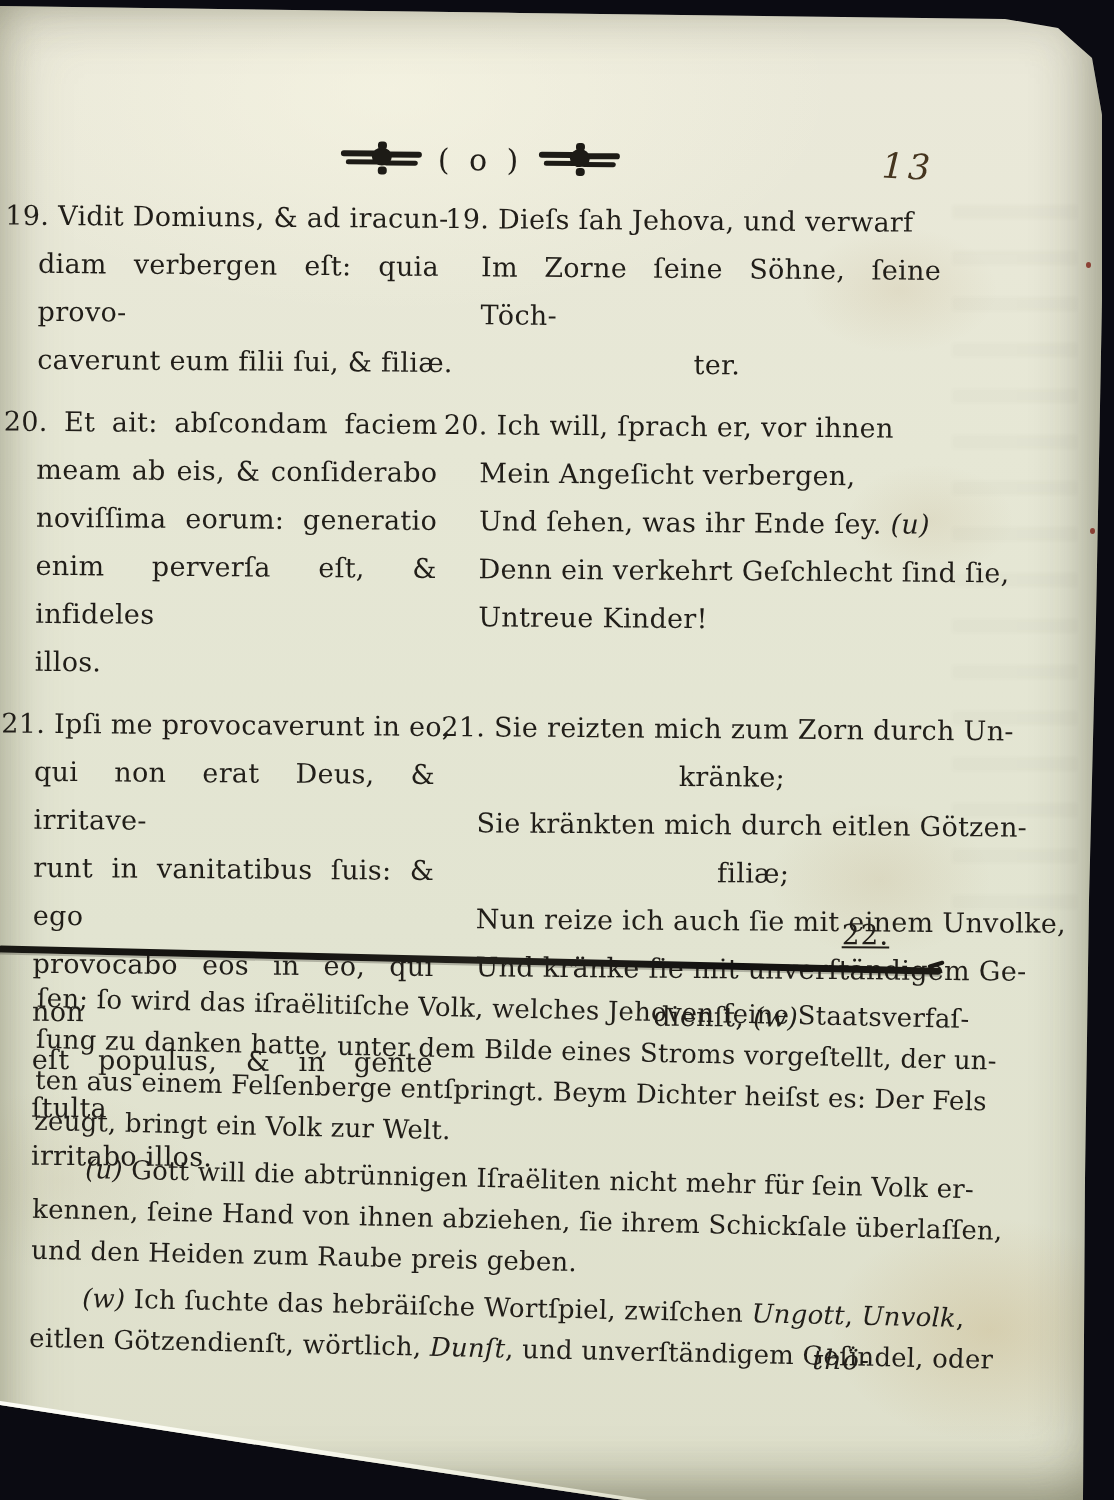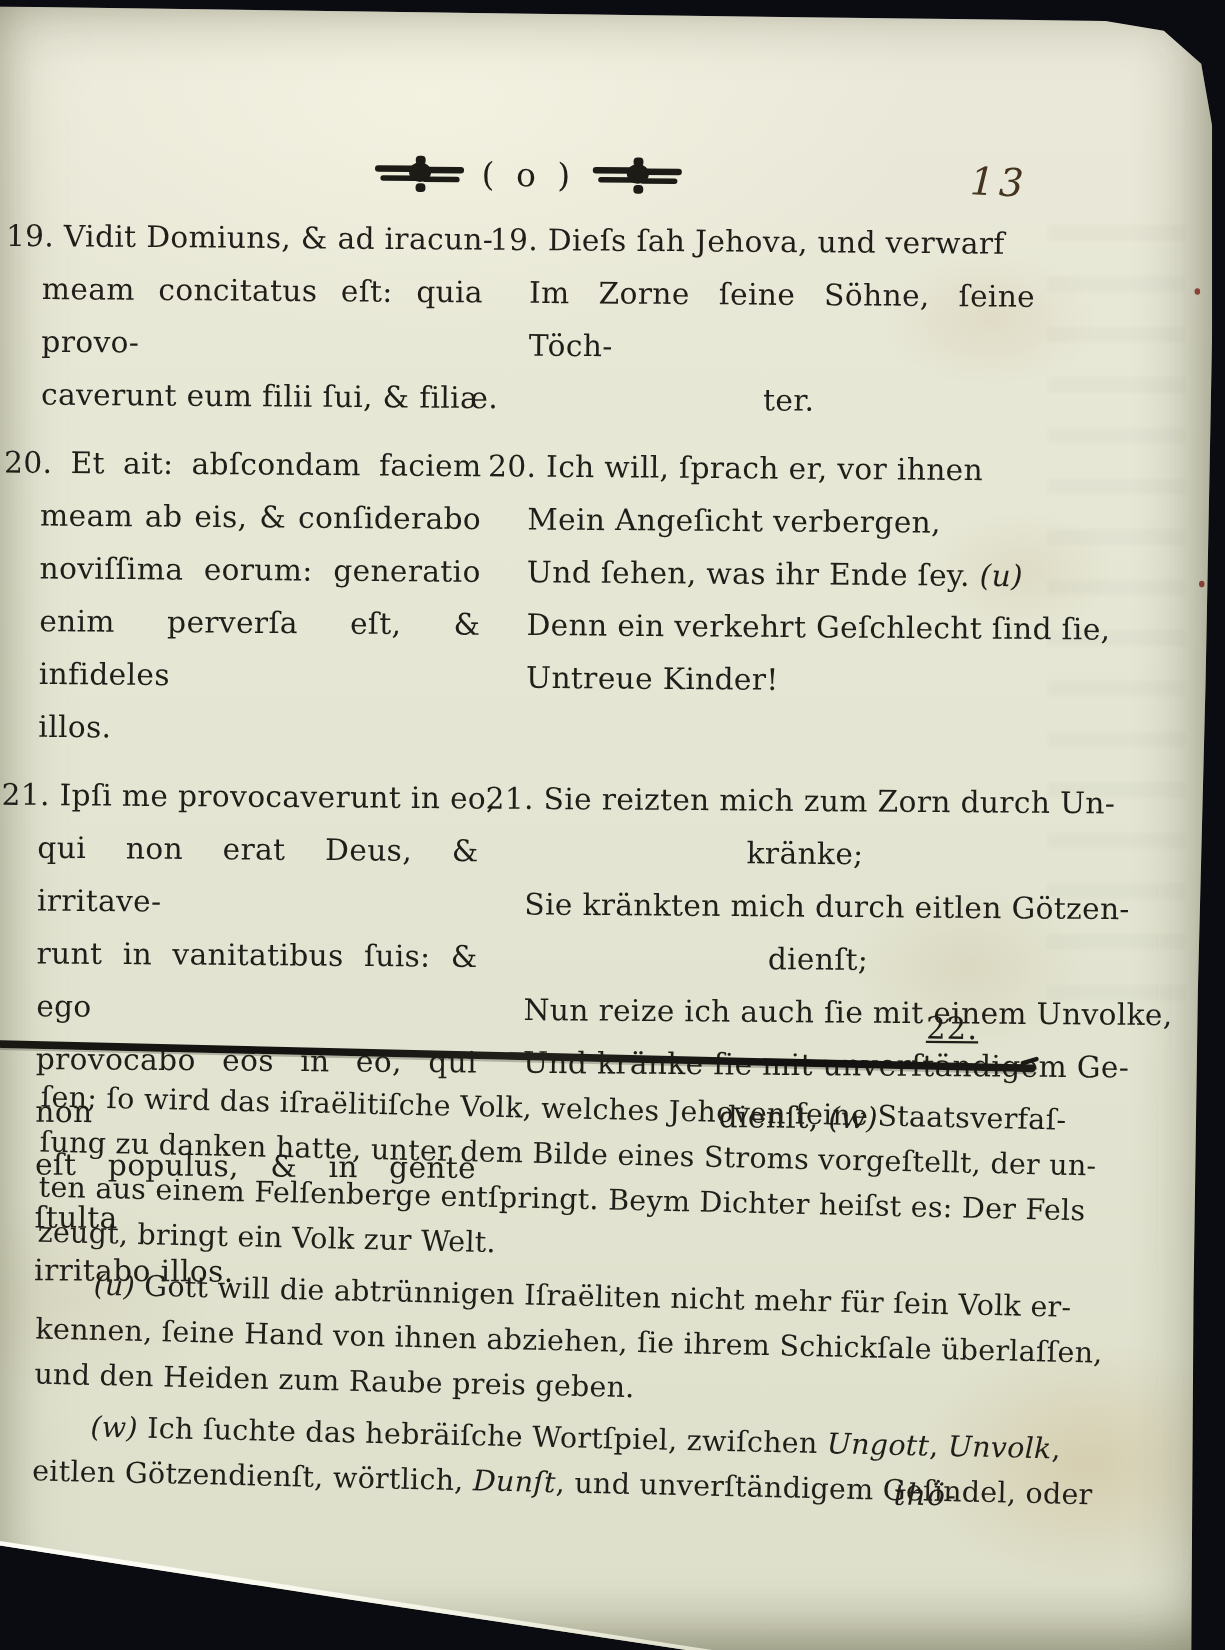--- a/index.html
+++ b/index.html
@@ -125,21 +125,21 @@
           </g>
         </svg>
       </span>
     </div>
 
     <div class="page-number">13</div>
 
     <div class="verses">
         <div class="verse-group col-latin" style="grid-area: 1 / 1;">
           <div class="line"><span>19. Vidit Domiuns, &amp; ad iracun-</span></div>
-          <div class="line ind just"><span>meam concitatus eſt: quia provo-</span></div>
+          <div class="line ind just"><span>diam verbergen eſt: quia provo-</span></div>
           <div class="line ind"><span>caverunt eum filii ſui, &amp; filiæ.</span></div>
         </div>
         <div class="verse-group col-german" style="grid-area: 1 / 2;">
           <div class="line"><span>19. Dieſs ſah Jehova, und verwarf</span></div>
           <div class="line ind just"><span>Im Zorne ſeine Söhne, ſeine Töch-</span></div>
           <div class="line rt" style="padding-right: 200px;"><span>ter.</span></div>
         </div>
         <div class="verse-group col-latin" style="grid-area: 2 / 1;">
           <div class="line just"><span>20. Et ait: abſcondam faciem</span></div>
           <div class="line ind just"><span>meam ab eis, &amp; conſiderabo</span></div>
@@ -159,21 +159,21 @@
           <div class="line ind just"><span>qui non erat Deus, &amp; irritave-</span></div>
           <div class="line ind just"><span>runt in vanitatibus ſuis: &amp; ego</span></div>
           <div class="line ind just"><span>provocabo eos in eo, qui non</span></div>
           <div class="line ind just"><span>eſt populus, &amp; in gente ſtulta</span></div>
           <div class="line ind"><span>irritabo illos.</span></div>
         </div>
         <div class="verse-group col-german" style="grid-area: 3 / 2;">
           <div class="line"><span>21. Sie reizten mich zum Zorn durch Un-</span></div>
           <div class="line rt" style="padding-right: 152px;"><span>kränke;</span></div>
           <div class="line ind"><span>Sie kränkten mich durch eitlen Götzen-</span></div>
-          <div class="line rt" style="padding-right: 147px;"><span>dienſt;</span></div>
+          <div class="line rt" style="padding-right: 147px;"><span>filiæ;</span></div>
           <div class="line ind"><span>Nun reize ich auch ſie mit einem Unvolke,</span></div>
           <div class="line ind"><span>Und kränke ſie mit unverſtändigem Ge-</span></div>
           <div class="line rt" style="padding-right: 137px;"><span>dienſt, </span><span class="it">(w)</span></div>
         </div>
       </div>
 
     <div class="catchword-22">22.</div>
 
     <div class="rule"></div>
 

